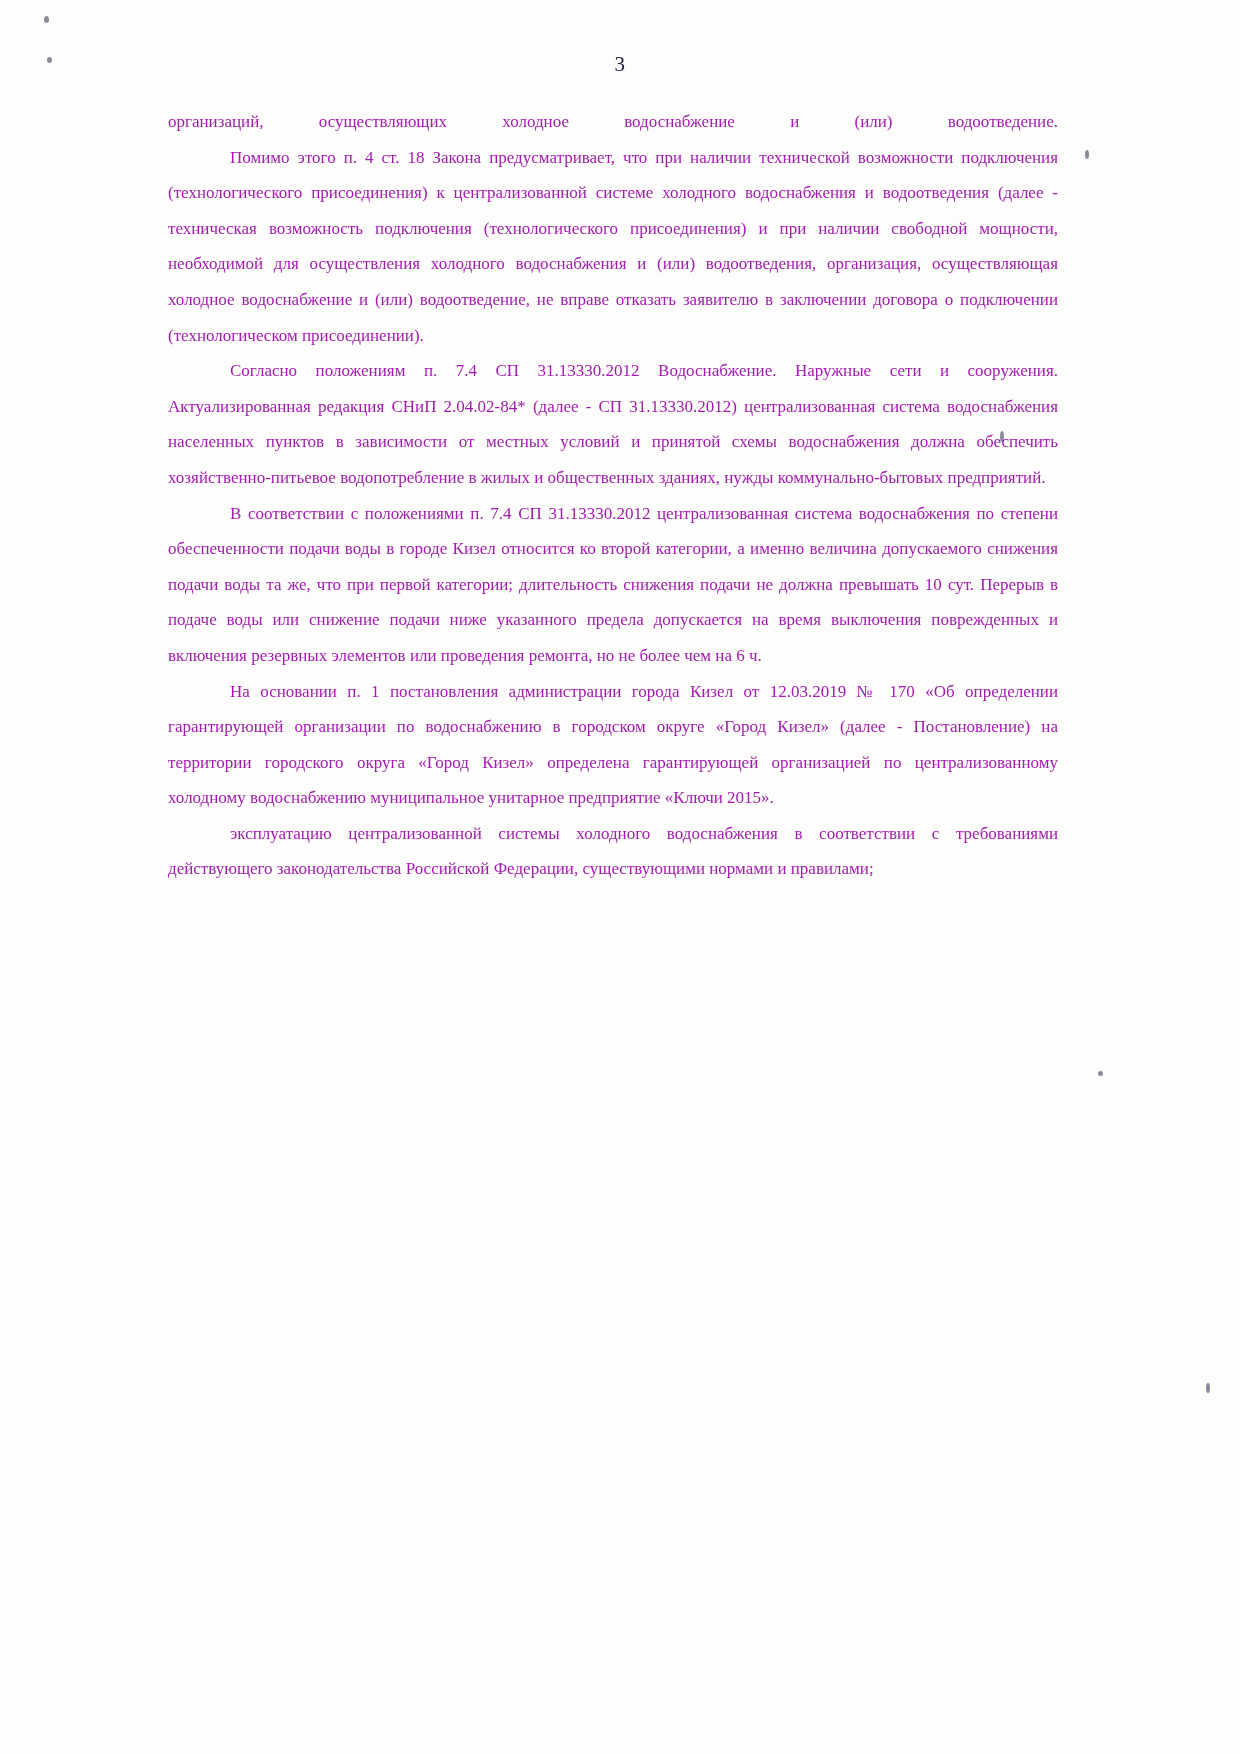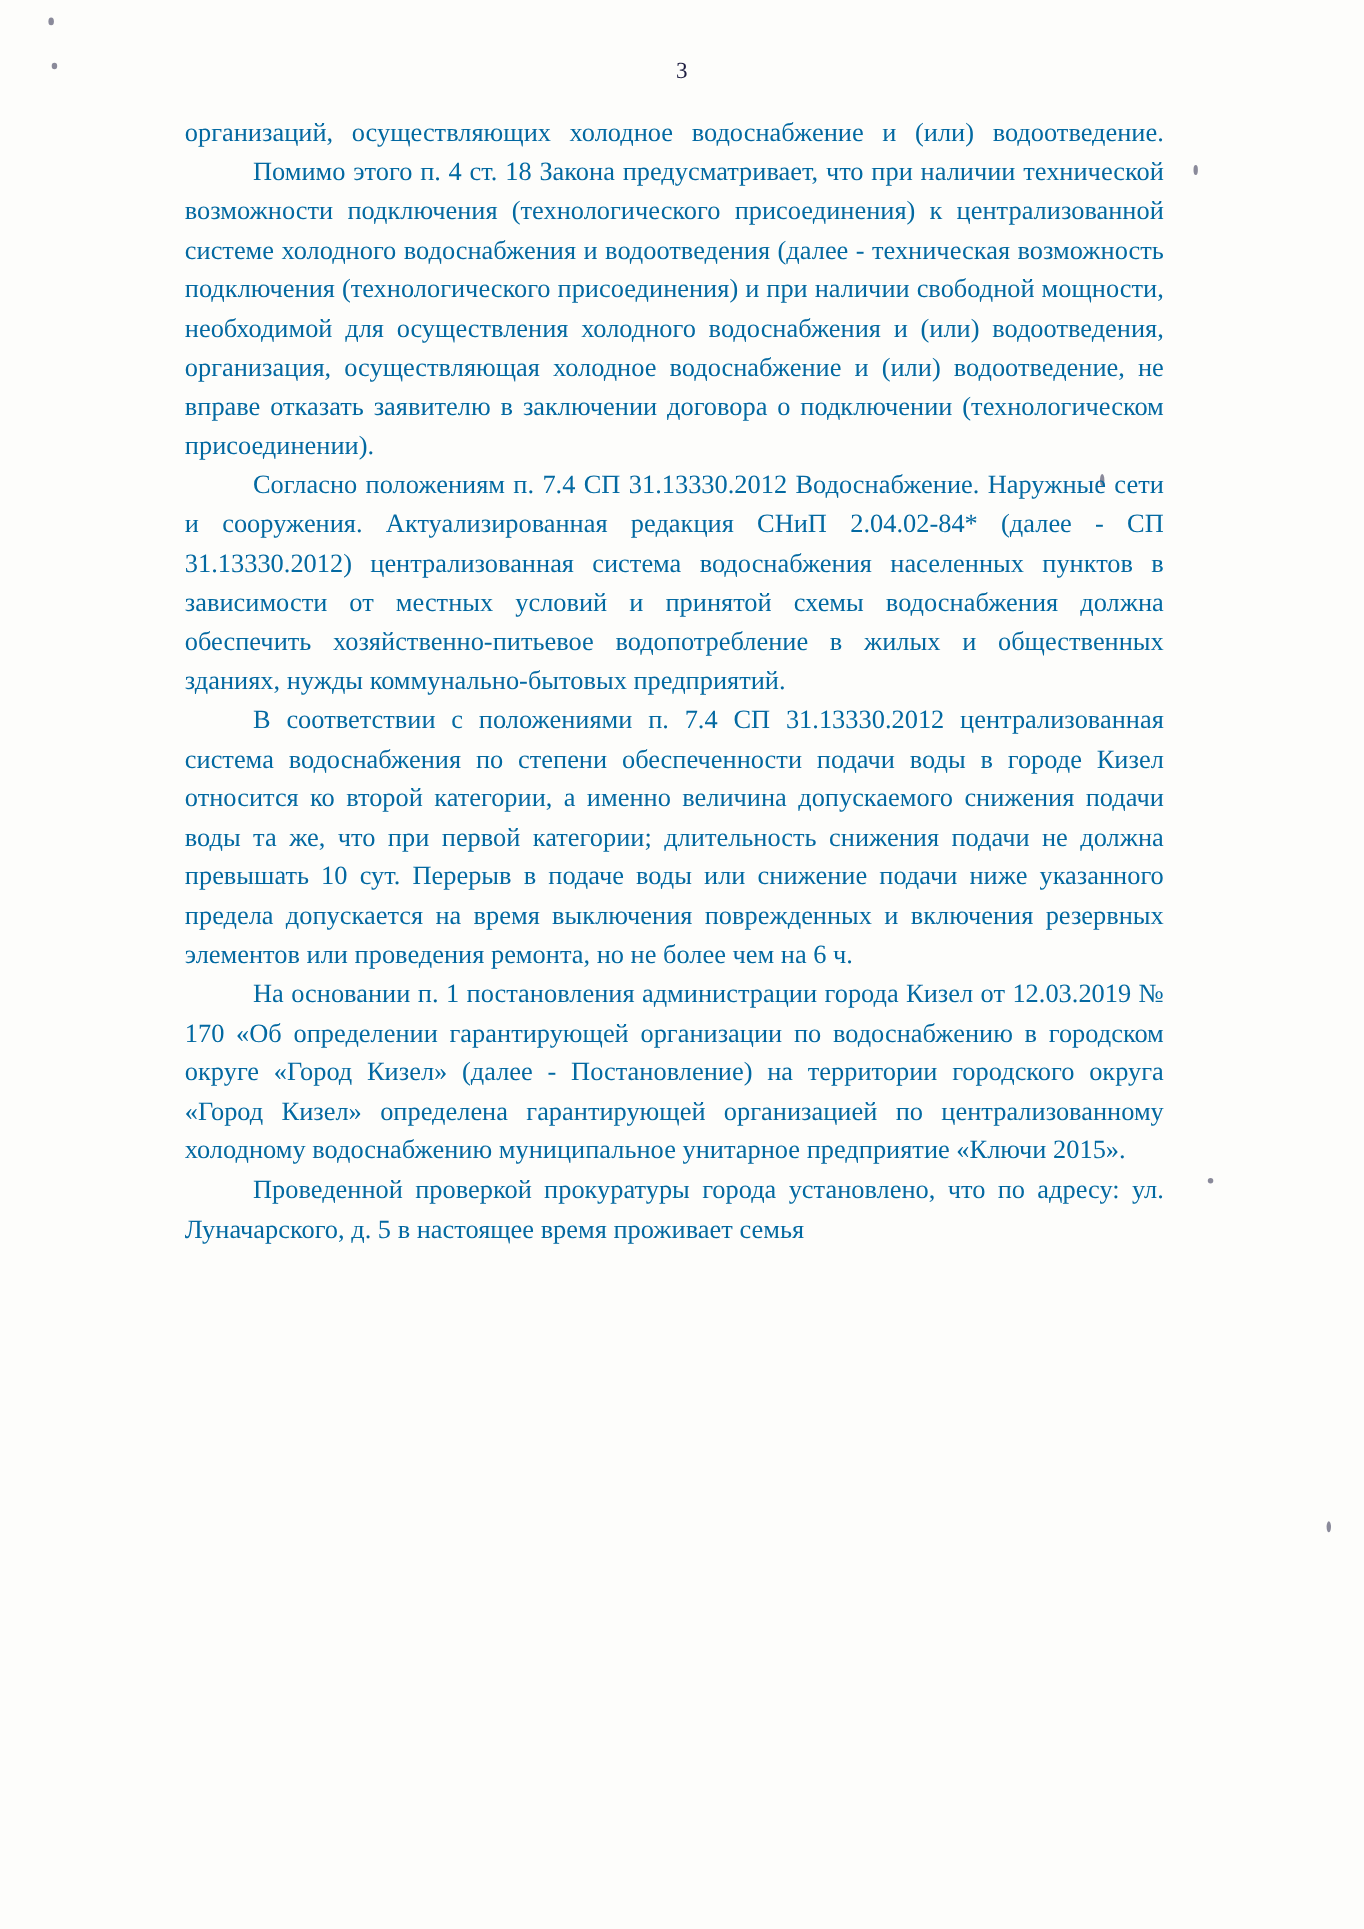--- a/index.html
+++ b/index.html
@@ -37,23 +37,23 @@
     text-align: center;
     font-size: 21px;
     color: #1d1d40;
     letter-spacing: 0.5px;
   }
   .body-text {
     position: absolute;
     top: 104px;
     left: 168px;
     width: 890px;
-    font-size: 24px;
+    font-size: 17px;
     line-height: 35.6px;
-    color: #0369a1;
+    color: #a21caf;
     text-align: justify;
     text-justify: inter-word;
   }
   .body-text p {
     margin: 0;
     text-indent: 62px;
     text-align: justify;
   }
   .body-text p.no-indent {
     text-indent: 0;
@@ -75,16 +75,16 @@
   <div class="speck" style="left:1206px; top:1383px; width:4px; height:10px;"></div>
 
   <div class="page-number">3</div>
 
   <div class="body-text">
     <p class="no-indent stretch">организаций, осуществляющих холодное водоснабжение и (или) водоотведение.</p>
     <p>Помимо этого п. 4 ст. 18 Закона предусматривает, что при наличии технической возможности подключения (технологического присоединения) к централизованной системе холодного водоснабжения и водоотведения (далее - техническая возможность подключения (технологического присоединения) и при наличии свободной мощности, необходимой для осуществления холодного водоснабжения и (или) водоотведения, организация, осуществляющая холодное водоснабжение и (или) водоотведение, не вправе отказать заявителю в заключении договора о подключении (технологическом присоединении).</p>
     <p>Согласно положениям п. 7.4 СП 31.13330.2012 Водоснабжение. Наружные сети и сооружения. Актуализированная редакция СНиП 2.04.02-84* (далее - СП 31.13330.2012) централизованная система водоснабжения населенных пунктов в зависимости от местных условий и принятой схемы водоснабжения должна обеспечить хозяйственно-питьевое водопотребление в жилых и общественных зданиях, нужды коммунально-бытовых предприятий.</p>
     <p>В соответствии с положениями п. 7.4 СП 31.13330.2012 централизованная система водоснабжения по степени обеспеченности подачи воды в городе Кизел относится ко второй категории, а именно величина допускаемого снижения подачи воды та же, что при первой категории; длительность снижения подачи не должна превышать 10 сут. Перерыв в подаче воды или снижение подачи ниже указанного предела допускается на время выключения поврежденных и включения резервных элементов или проведения ремонта, но не более чем на 6 ч.</p>
     <p>На основании п. 1 постановления администрации города Кизел от 12.03.2019 № 170 «Об определении гарантирующей организации по водоснабжению в городском округе «Город Кизел» (далее - Постановление) на территории городского округа «Город Кизел» определена гарантирующей организацией по централизованному холодному водоснабжению муниципальное унитарное предприятие «Ключи 2015».</p>
-    <p>Проведенной проверкой прокуратуры города установлено, что по адресу: ул. Луначарского, д. 5 в настоящее время проживает семья</p>
+    <p>эксплуатацию централизованной системы холодного водоснабжения в соответствии с требованиями действующего законодательства Российской Федерации, существующими нормами и правилами;</p>
   </div>
 
 </div>
 
 </body></html>

